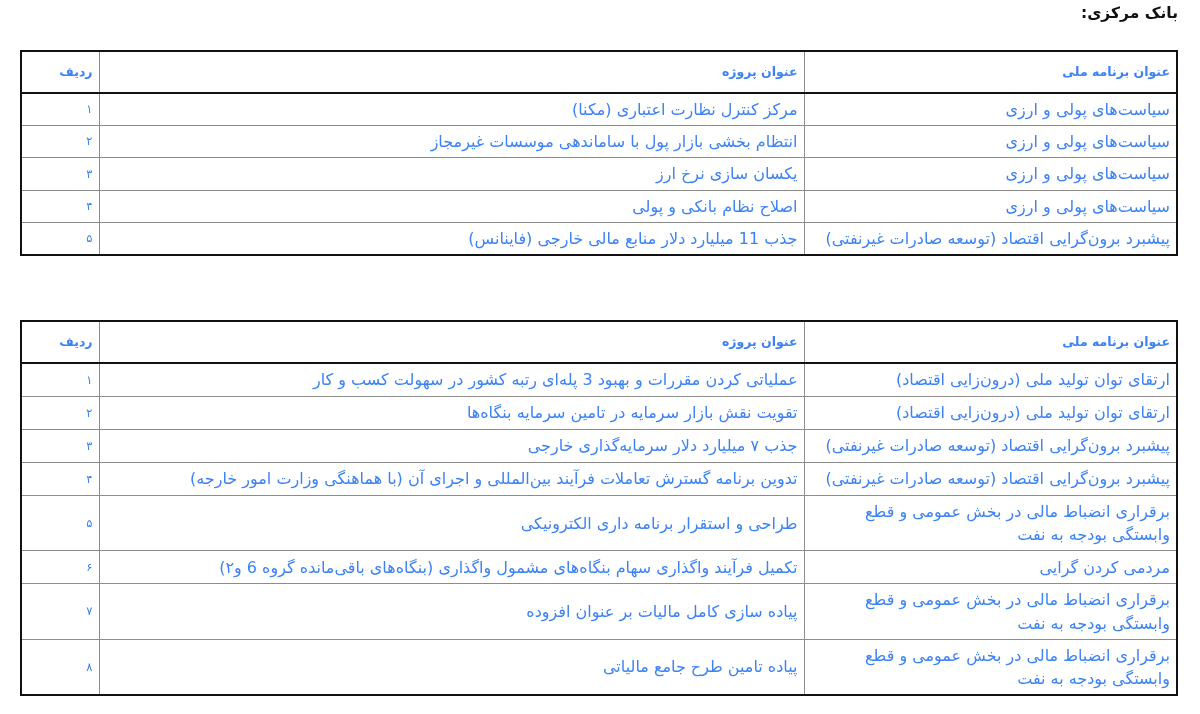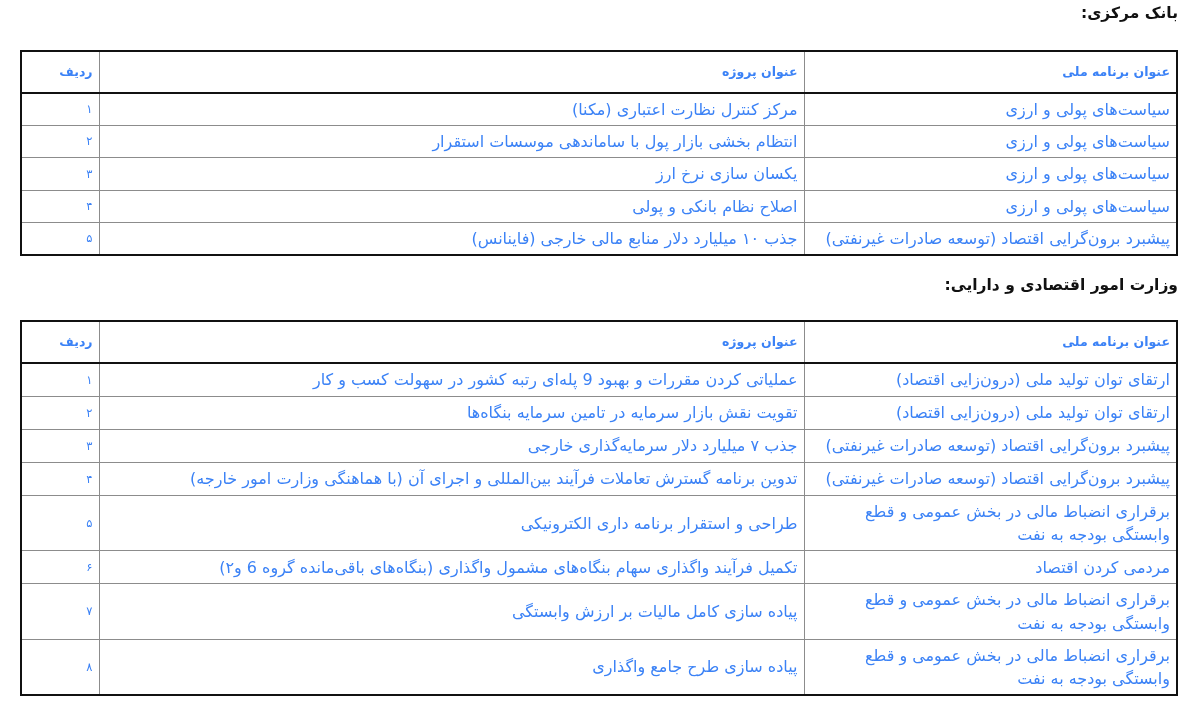--- a/index.html
+++ b/index.html
@@ -125,60 +125,59 @@
       </tr>
     </thead>
     <tbody>
       <tr>
         <td class="cell-program">سیاست‌های پولی و ارزی</td>
         <td class="cell-project">مرکز کنترل نظارت اعتباری (مکنا)</td>
         <td class="cell-rownum">۱</td>
       </tr>
       <tr>
         <td class="cell-program">سیاست‌های پولی و ارزی</td>
-        <td class="cell-project">انتظام بخشی بازار پول با ساماندهی موسسات استقرار</td>
+        <td class="cell-project">انتظام بخشی بازار پول با ساماندهی موسسات غیرمجاز</td>
         <td class="cell-rownum">۲</td>
       </tr>
       <tr>
         <td class="cell-program">سیاست‌های پولی و ارزی</td>
         <td class="cell-project">یکسان سازی نرخ ارز</td>
         <td class="cell-rownum">۳</td>
       </tr>
       <tr>
         <td class="cell-program">سیاست‌های پولی و ارزی</td>
         <td class="cell-project">اصلاح نظام بانکی و پولی</td>
         <td class="cell-rownum">۴</td>
       </tr>
       <tr>
         <td class="cell-program">پیشبرد برون‌گرایی اقتصاد (توسعه صادرات غیرنفتی)</td>
-        <td class="cell-project">جذب ۱۰ میلیارد دلار منابع مالی خارجی (فاینانس)</td>
+        <td class="cell-project">جذب 11 میلیارد دلار منابع مالی خارجی (فاینانس)</td>
         <td class="cell-rownum">۵</td>
       </tr>
     </tbody>
   </table>
 
-  <div class="section-heading" id="heading-economy-ministry">وزارت امور اقتصادی و دارایی:</div>
 
   <table class="doc-table" id="table-economy-ministry">
     <colgroup>
       <col class="col-program">
       <col class="col-project">
       <col class="col-rownum">
     </colgroup>
     <thead>
       <tr>
         <th>عنوان برنامه ملی</th>
         <th>عنوان پروژه</th>
         <th>ردیف</th>
       </tr>
     </thead>
     <tbody>
       <tr>
         <td class="cell-program">ارتقای توان تولید ملی (درون‌زایی اقتصاد)</td>
-        <td class="cell-project">عملیاتی کردن مقررات و بهبود 9 پله‌ای رتبه کشور در سهولت کسب و کار</td>
+        <td class="cell-project">عملیاتی کردن مقررات و بهبود 3 پله‌ای رتبه کشور در سهولت کسب و کار</td>
         <td class="cell-rownum">۱</td>
       </tr>
       <tr>
         <td class="cell-program">ارتقای توان تولید ملی (درون‌زایی اقتصاد)</td>
         <td class="cell-project">تقویت نقش بازار سرمایه در تامین سرمایه بنگاه‌ها</td>
         <td class="cell-rownum">۲</td>
       </tr>
       <tr>
         <td class="cell-program">پیشبرد برون‌گرایی اقتصاد (توسعه صادرات غیرنفتی)</td>
         <td class="cell-project">جذب ۷ میلیارد دلار سرمایه‌گذاری خارجی</td>
@@ -188,30 +187,30 @@
         <td class="cell-program">پیشبرد برون‌گرایی اقتصاد (توسعه صادرات غیرنفتی)</td>
         <td class="cell-project">تدوین برنامه گسترش تعاملات فرآیند بین‌المللی و اجرای آن (با هماهنگی وزارت امور خارجه)</td>
         <td class="cell-rownum">۴</td>
       </tr>
       <tr class="tall-row">
         <td class="cell-program">برقراری انضباط مالی در بخش عمومی و قطع وابستگی بودجه به نفت</td>
         <td class="cell-project">طراحی و استقرار برنامه داری الکترونیکی</td>
         <td class="cell-rownum">۵</td>
       </tr>
       <tr>
-        <td class="cell-program">مردمی کردن اقتصاد</td>
+        <td class="cell-program">مردمی کردن گرایی</td>
         <td class="cell-project">تکمیل فرآیند واگذاری سهام بنگاه‌های مشمول واگذاری (بنگاه‌های باقی‌مانده گروه 6 و۲)</td>
         <td class="cell-rownum">۶</td>
       </tr>
       <tr class="tall-row">
         <td class="cell-program">برقراری انضباط مالی در بخش عمومی و قطع وابستگی بودجه به نفت</td>
-        <td class="cell-project">پیاده سازی کامل مالیات بر ارزش وابستگی</td>
+        <td class="cell-project">پیاده سازی کامل مالیات بر عنوان افزوده</td>
         <td class="cell-rownum">۷</td>
       </tr>
       <tr class="tall-row">
         <td class="cell-program">برقراری انضباط مالی در بخش عمومی و قطع وابستگی بودجه به نفت</td>
-        <td class="cell-project">پیاده سازی طرح جامع واگذاری</td>
+        <td class="cell-project">پیاده تامین طرح جامع مالیاتی</td>
         <td class="cell-rownum">۸</td>
       </tr>
     </tbody>
   </table>
 
 </div>
 
 </body></html>

